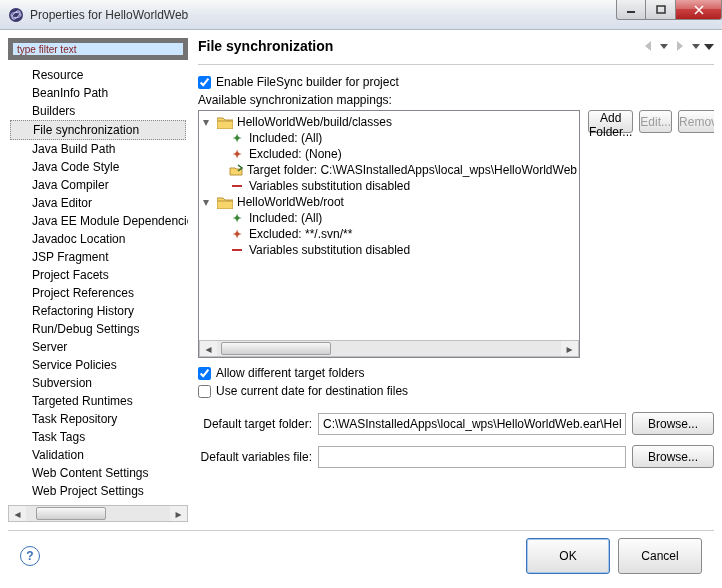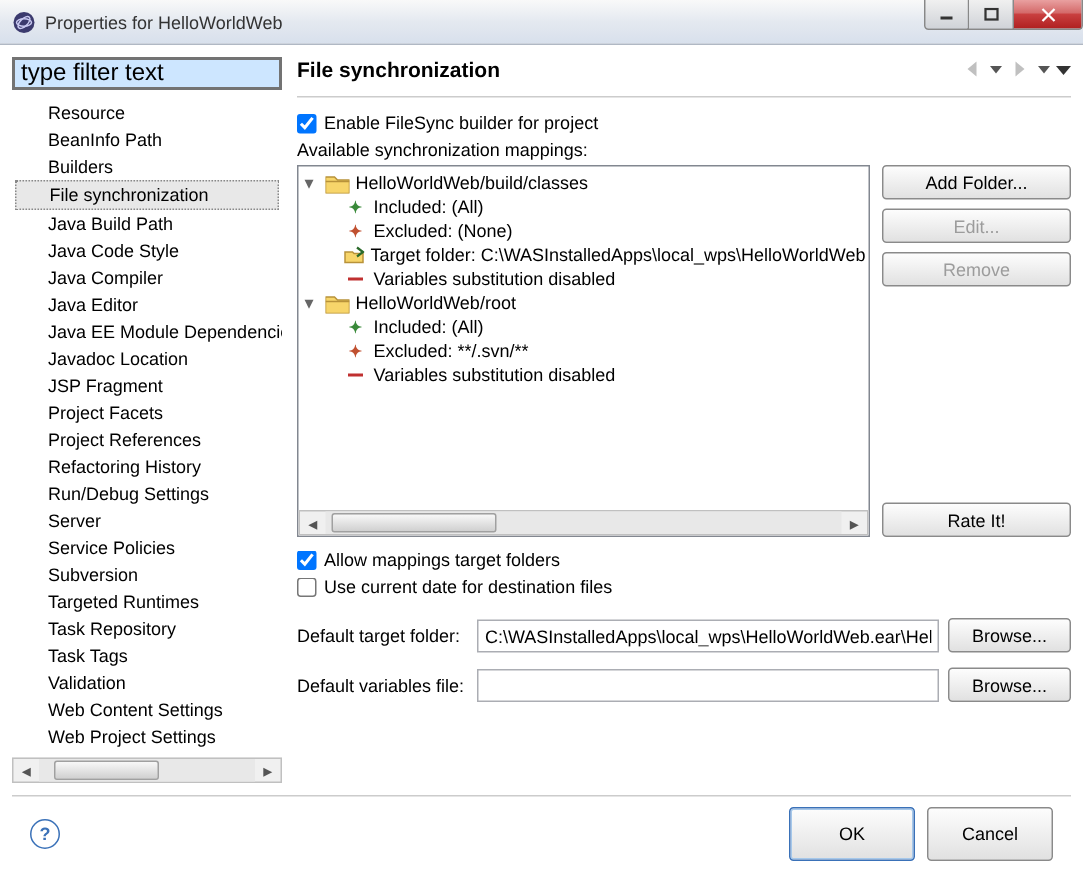--- a/index.html
+++ b/index.html
@@ -13,21 +13,21 @@
 .win-btn { width: 30px; height: 20px; margin-top: 0; border: 1px solid #888; border-top: none; display: flex; align-items: center; justify-content: center; font-family: Arial; }
 .win-min { background: linear-gradient(#f0f0f0,#d0d3d8); border-radius: 0 0 0 3px; }
 .win-max { background: linear-gradient(#f0f0f0,#d0d3d8); border-left: none; }
 .win-close { width: 46px; background: linear-gradient(#e9a0a0,#d46a6a 45%,#c94040 50%,#b02020); color: #fff; border-radius: 0 0 3px 0; border-left: none; }
 
 
 .workspace { flex: 1; display: flex; background: #fff; padding: 8px 8px 0 8px; gap: 6px; overflow: hidden; }
 
 
 .sidebar { width: 180px; display: flex; flex-direction: column; }
-.filter-input { border: 2px solid #737373; background: #cde6ff; color: #000000; height: 22px; padding: 2px 4px; font-size: 16px; }
+.filter-input { border: 5px solid #737373; background: #cde6ff; color: #7f1d1d; height: 22px; padding: 2px 4px; font-size: 10px; }
 .tree-wrap { flex: 1; overflow-y: hidden; overflow-x: hidden; margin-top: 6px; }
 .tree { list-style: none; }
 .tree li { padding: 2px 0 2px 24px; white-space: nowrap; cursor: default; }
 .tree li.selected { background: #e8e8e8; border: 1px dotted #888; margin: 0 2px; padding-left: 22px; }
 .hscroll { height: 17px; background: #f0f0f0; border: 1px solid #c0c0c0; display: flex; align-items: center; margin-top: 2px; }
 .hscroll .arrow { width: 17px; height: 15px; display: flex; align-items: center; justify-content: center; color: #555; }
 .hscroll .track { flex: 1; height: 15px; background: #e8e8e8; position: relative; }
 .hscroll .thumb { position: absolute; left: 10px; width: 70px; height: 13px; top: 1px; background: linear-gradient(#f8f8f8,#d0d0d0); border: 1px solid #a0a0a0; border-radius: 2px; }
 
 
@@ -42,28 +42,28 @@
 .lbl-row { margin-bottom: 3px; }
 
 .mapping-area { display: flex; gap: 8px; }
 .tree-box { flex: 1; height: 248px; border: 1px solid #828790; background: #fff; overflow: hidden; position: relative; }
 .tree-content { overflow: hidden; height: 230px; padding: 3px 2px; }
 .map-item { display: flex; align-items: center; gap: 4px; padding: 1px 0; white-space: nowrap; }
 .indent-0 { padding-left: 2px; }
 .indent-1 { padding-left: 28px; }
 .folder-icon { width: 16px; height: 13px; display: inline-block; }
 .mini-icon { width: 16px; height: 14px; display: inline-flex; align-items: center; justify-content: center; font-size: 11px; }
-.btn-col { width: 126px; display: flex; flex-direction: column; gap: 6px; }
+.btn-col { width: 126px; display: flex; flex-direction: row; gap: 6px; }
 .btn { height: 23px; border: 1px solid #8a8a8a; border-radius: 3px; background: linear-gradient(#fdfdfd,#e1e1e1); font-size: 12px; cursor: pointer; }
 .btn:disabled { color: #9c9c9c; }
 .btn-col .spacer { flex: 1; }
 
 .bottom-opts { margin-top: 8px; }
 .field-row { display: flex; align-items: center; gap: 6px; margin-top: 10px; }
-.field-row label { width: 114px; }
+.field-row label { width: 114px; text-align: right; }
 .field-row input[type=text] { flex: 1; height: 22px; border: 1px solid #abadb3; padding: 0 4px; font-size: 12px; }
 .field-row .btn { width: 82px; }
 
 
 .footer { height: 50px; border-top: 1px solid #ccc; display: flex; align-items: center; padding: 0 12px; margin: 8px 8px 8px 8px; }
 .help-icon { width: 20px; height: 20px; border: 1.5px solid #3a71b8; color: #3a71b8; border-radius: 50%; display: flex; align-items: center; justify-content: center; font-weight: bold; margin-right: auto; cursor: pointer; }
 .footer .btn { width: 84px; height: 36px; margin-left: 8px; }
 .footer .btn.primary { border: 1px solid #3a71b8; box-shadow: inset 0 0 0 1px #a6c8ea; }
 
 svg { display: block; }
@@ -265,21 +265,21 @@
         <button class="btn" disabled="">Edit...</button>
         <button class="btn" disabled="">Remove</button>
         <div class="spacer"></div>
         <button class="btn">Rate It!</button>
       </div>
     </div>
 
     <div class="bottom-opts">
       <div class="chk-row">
         <input type="checkbox" checked="" style="">
-        <span>Allow mappings target folders</span>
+        <span>Allow different target folders</span>
       </div>
       <div class="chk-row">
         <input type="checkbox" style="">
         <span>Use current date for destination files</span>
       </div>
     </div>
 
     <div class="field-row">
       <label>Default target folder:</label>
       <input type="text" value="C:\WASInstalledApps\local_wps\HelloWorldWeb.ear\HelloWorldWeb" style="">

